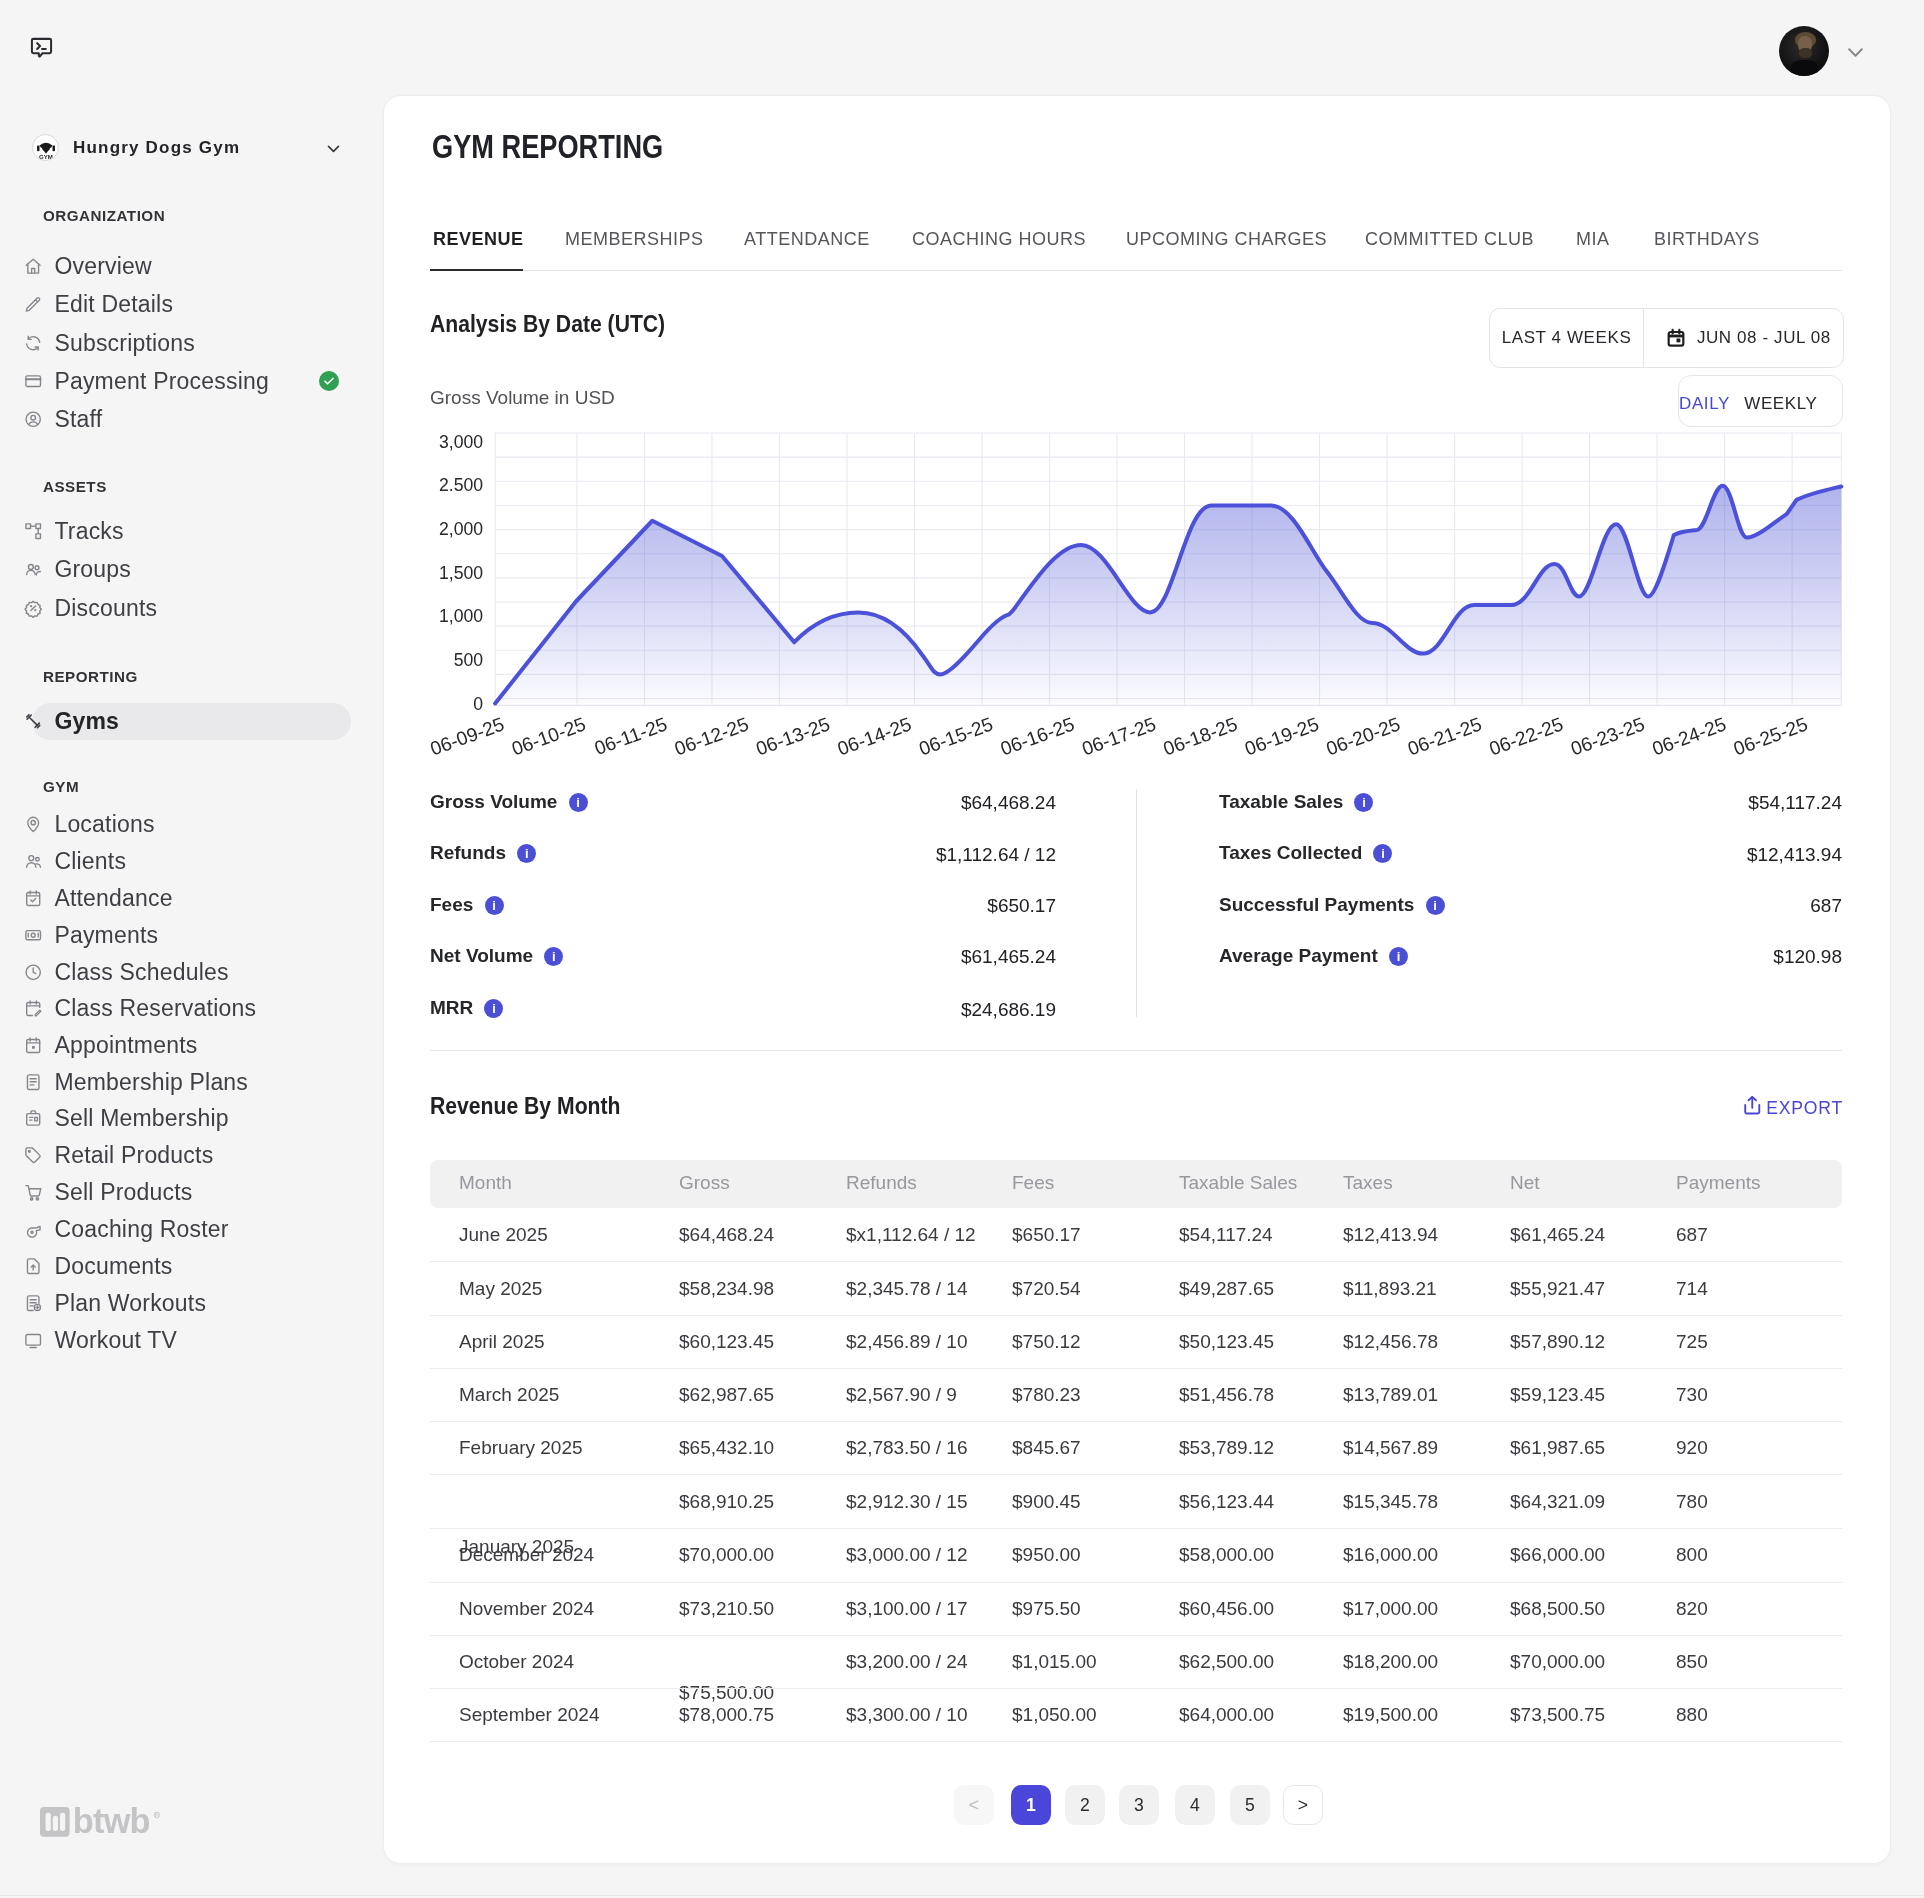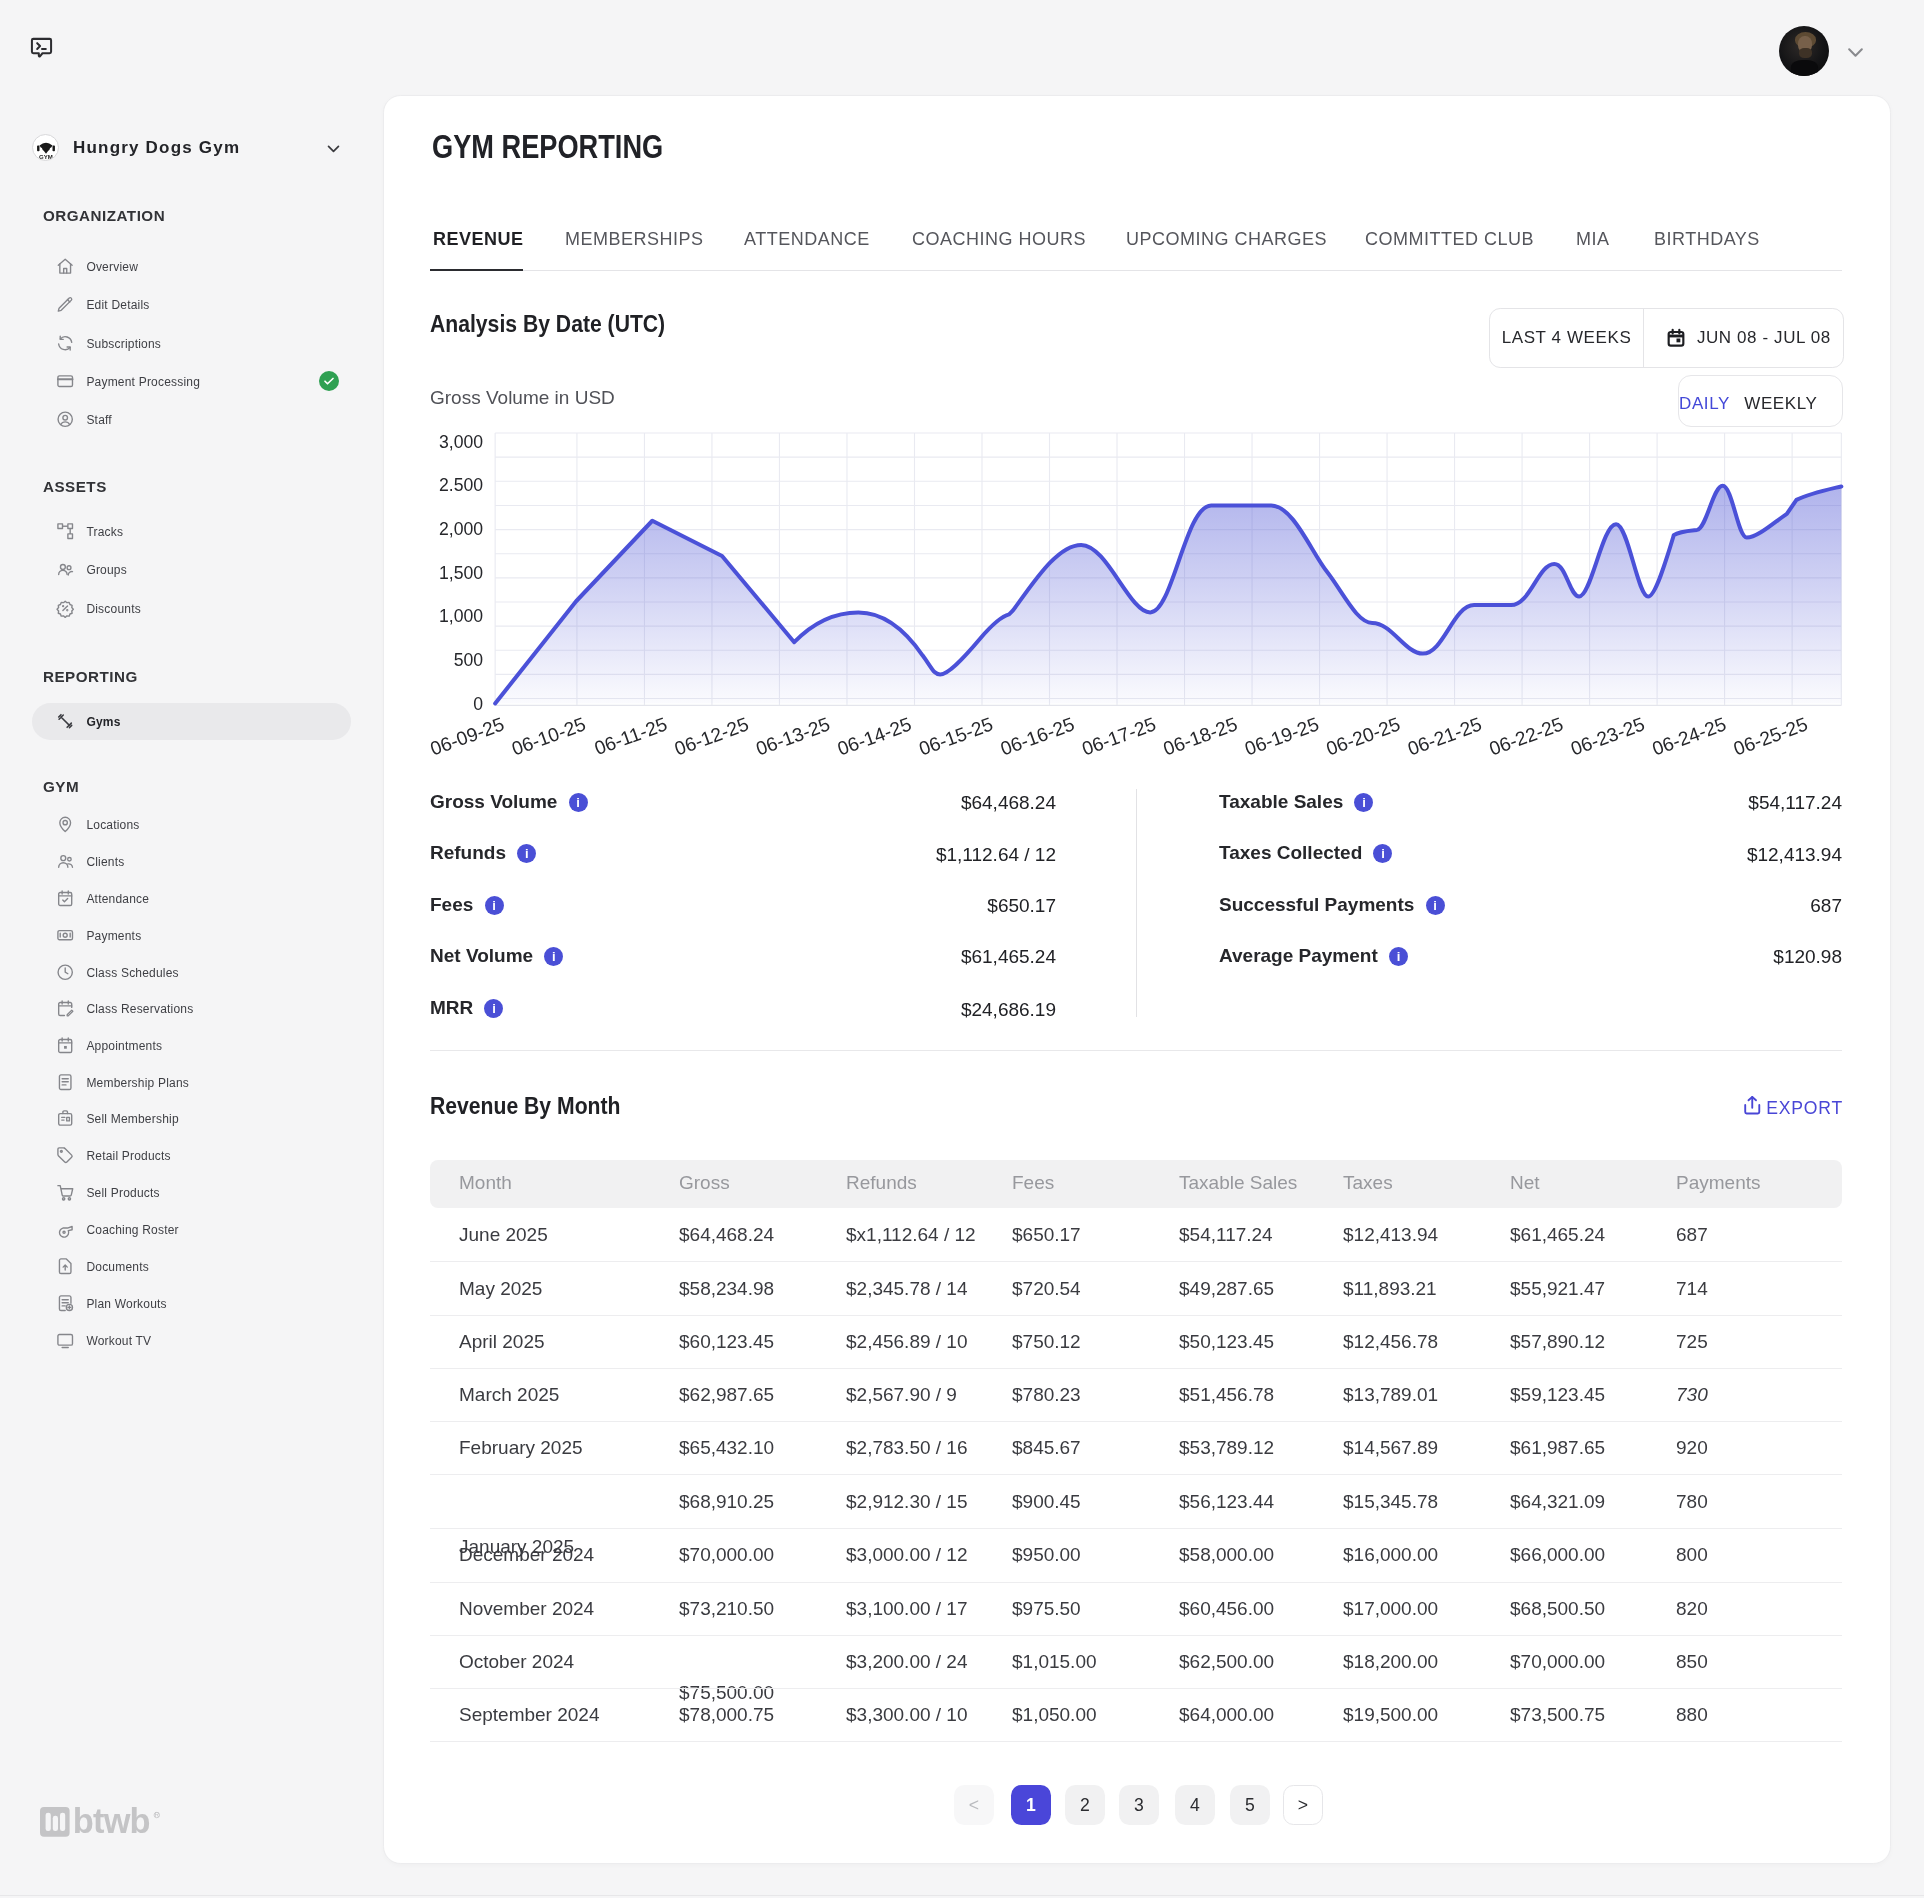--- a/index.html
+++ b/index.html
@@ -3,21 +3,21 @@
 <meta charset="utf-8">
 <style>
   * { margin:0; padding:0; box-sizing:border-box; }
   html,body { width:1925px; height:1899px; }
   body { font-family:"Liberation Sans", sans-serif; background:#f5f5f6; position:relative; overflow:hidden; }
   #page { position:absolute; left:0; top:0; width:1925px; height:1899px; }
   .abs { position:absolute; }
   .card { position:absolute; left:383px; top:95px; width:1508px; height:1769px; background:#fff; border:0.8px solid #ececee; border-radius:17.6px; box-shadow:0 1.6px 4.8px rgba(0,0,0,0.025); }
   
   .sec-h { position:absolute; left:43px; font-weight:bold; font-size:15.2px; letter-spacing:0.5px; color:#323337; }
-  .sitem { position:absolute; left:56px; height:37px; display:flex; align-items:center; color:#3e3f44; font-size:12px; letter-spacing:0.2px; }
+  .sitem { position:absolute; left:24px; height:37px; display:flex; align-items:center; color:#3e3f44; font-size:23px; letter-spacing:0.2px; }
   .sitem svg { width:18.4px; height:18.4px; margin-right:12px; flex:0 0 auto; }
   .pill { position:absolute; left:32px; top:703px; width:319px; height:37px; background:#e9e9eb; border-radius:18.4px; }
   
   .h1 { position:absolute; left:432px; top:127px; font-size:34px; font-weight:bold; letter-spacing:0px; color:#212227; transform:scaleX(0.80); transform-origin:0 0; }
   .tab { position:absolute; top:229px; font-size:18px; letter-spacing:0.5px; color:#55565c; white-space:nowrap; }
   .tab.active { color:#1f2024; font-weight:bold; }
   .tabline { position:absolute; left:430px; top:270px; width:1412px; height:0.8px; background:#e4e4e7; }
   .tabunder { position:absolute; left:430px; top:269px; width:93px; height:2.4px; background:#2b2c30; }
   .h2 { position:absolute; font-size:23px; font-weight:bold; color:#202125; transform:scaleX(0.92); transform-origin:0 0; }
   .gray { position:absolute; font-size:19px; color:#505157; }
@@ -462,21 +462,21 @@
   <div class="td" style="left:1510px;top:1331px;">$57,890.12</div>
   <div class="td" style="left:1676px;top:1331px;">725</div>
   <div class="rowline" style="top:1368px;"></div>
   <div class="td" style="left:459px;top:1384px;">March 2025</div>
   <div class="td" style="left:679px;top:1384px;">$62,987.65</div>
   <div class="td" style="left:846px;top:1384px;">$2,567.90 / 9</div>
   <div class="td" style="left:1012px;top:1384px;">$780.23</div>
   <div class="td" style="left:1179px;top:1384px;">$51,456.78</div>
   <div class="td" style="left:1343px;top:1384px;">$13,789.01</div>
   <div class="td" style="left:1510px;top:1384px;">$59,123.45</div>
-  <div class="td" style="left:1676px;top:1384px;font-style:italic;">730</div>
+  <div class="td" style="left:1676px;top:1384px;">730</div>
   <div class="rowline" style="top:1421px;"></div>
   <div class="td" style="left:459px;top:1437px;">February 2025</div>
   <div class="td" style="left:679px;top:1437px;">$65,432.10</div>
   <div class="td" style="left:846px;top:1437px;">$2,783.50 / 16</div>
   <div class="td" style="left:1012px;top:1437px;">$845.67</div>
   <div class="td" style="left:1179px;top:1437px;">$53,789.12</div>
   <div class="td" style="left:1343px;top:1437px;">$14,567.89</div>
   <div class="td" style="left:1510px;top:1437px;">$61,987.65</div>
   <div class="td" style="left:1676px;top:1437px;">920</div>
   <div class="rowline" style="top:1474px;"></div>

